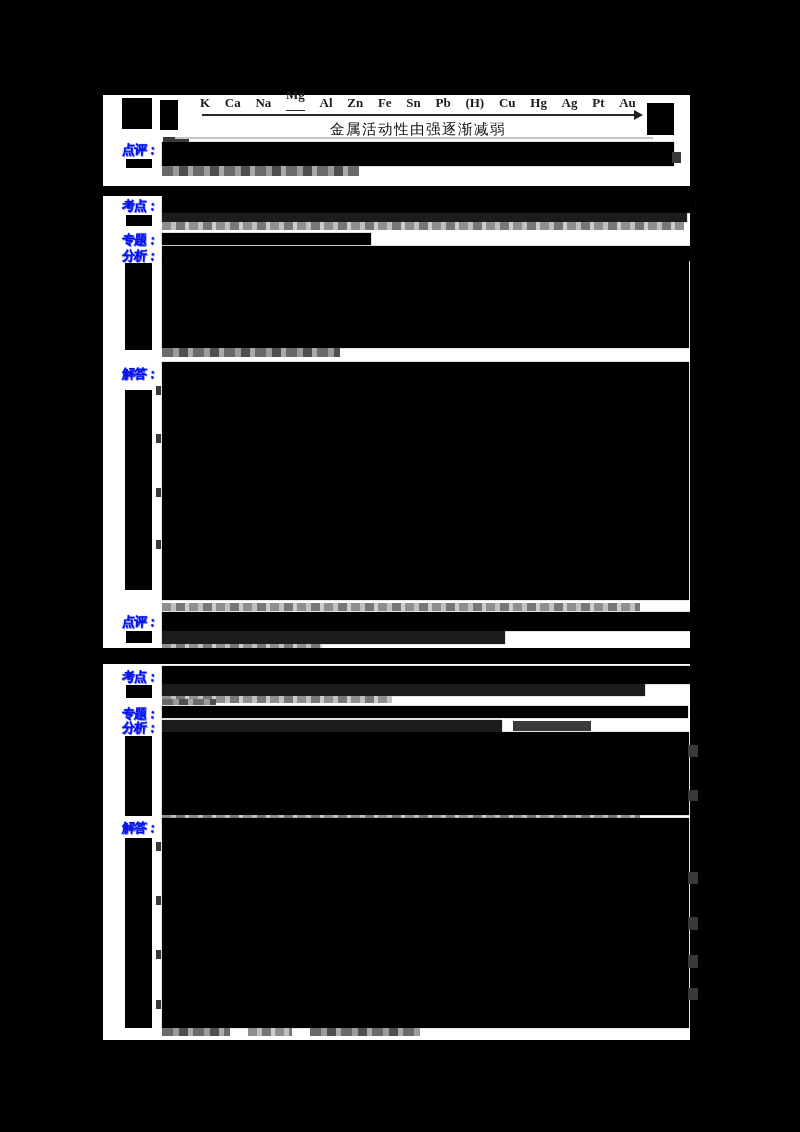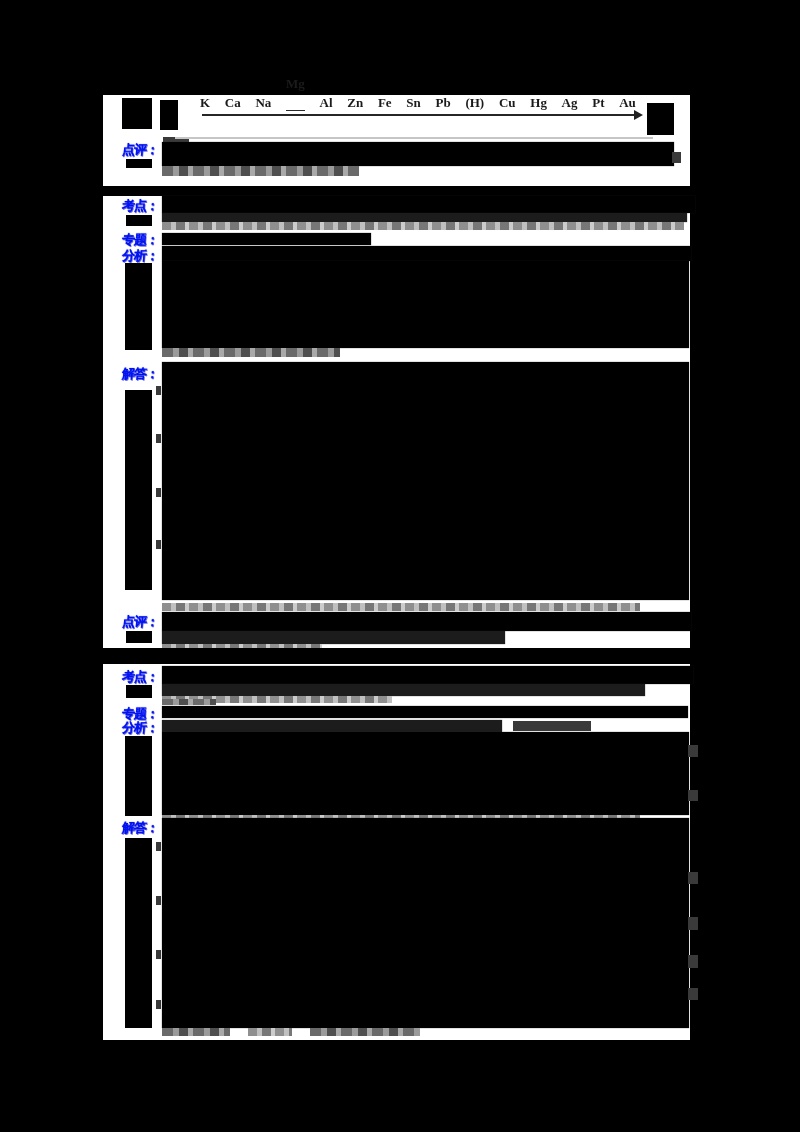--- a/index.html
+++ b/index.html
@@ -20,21 +20,21 @@
     font:bold 13px/1.1 "Liberation Sans",sans-serif;
     letter-spacing:-1px;white-space:nowrap;
     text-shadow:0 0 1px rgba(30,40,255,.95),1px 1px 0 rgba(0,0,190,.55);
     transform:skewX(-5deg);
   }
   .series-row{
     position:absolute;display:flex;justify-content:space-between;align-items:flex-end;
     font-family:"Liberation Serif",serif;font-size:13px;font-weight:600;color:#1b1b1b;
   }
   .series-row .el{display:inline-block;}
-  .series-row .el.u{border-bottom:1.5px solid #2a2a2a;padding-bottom:18px;}
+  .series-row .el.u{border-bottom:1.5px solid #2a2a2a;padding-bottom:7px;}
   .arrow-line{position:absolute;background:#262626;height:2px;}
   .arrow-head{position:absolute;width:0;height:0;border-left:9px solid #222;border-top:5px solid transparent;border-bottom:5px solid transparent;}
   .fig-caption{
     position:absolute;text-align:center;color:#0e0e0e;
     font-size:14.5px;font-weight:500;letter-spacing:1.5px;white-space:nowrap;
   }
   .hairline{position:absolute;background:#c6c6c6;height:2px;}
 </style>
 </head>
 <body>
@@ -60,20 +60,21 @@
     <span class="el">Cu</span>
     <span class="el">Hg</span>
     <span class="el">Ag</span>
     <span class="el">Pt</span>
     <span class="el">Au</span>
   </div>
 
   <div class="arrow-line" style="left:99px;top:19px;width:434px;"></div>
   <div class="arrow-head" style="left:531px;top:15px;"></div>
 
+  <div class="fig-caption" style="left:97px;top:25px;width:436px;">金属活动性由强逐渐减弱</div>
 
   <div class="hairline" style="left:72px;top:42px;width:478px;"></div>
 
   <span class="blue-label" style="left:19px;top:48px;">点评：</span>
   <div class="blk" style="left:23px;top:64px;width:26px;height:9px;"></div>
 
   <div class="bar" style="left:59px;top:47px;width:512px;height:24px;"></div>
   <div class="frag" style="left:569px;top:57px;width:9px;height:11px;"></div>
   <div class="mottle1" style="left:59px;top:71px;width:197px;height:10px;"></div>
 </div>

